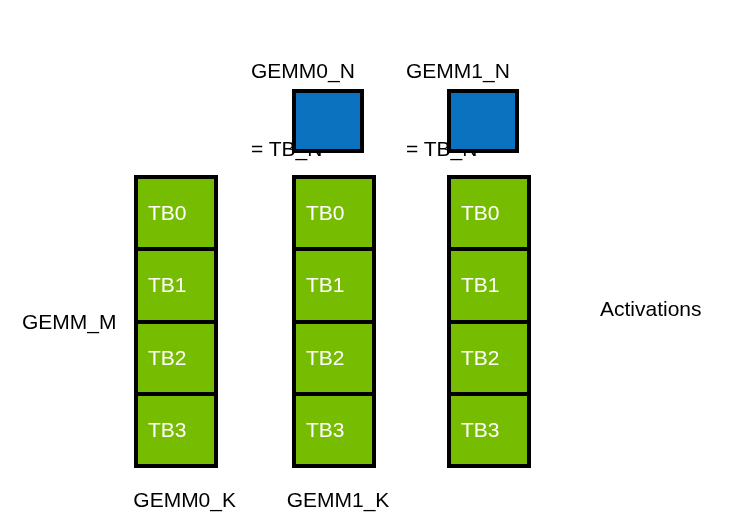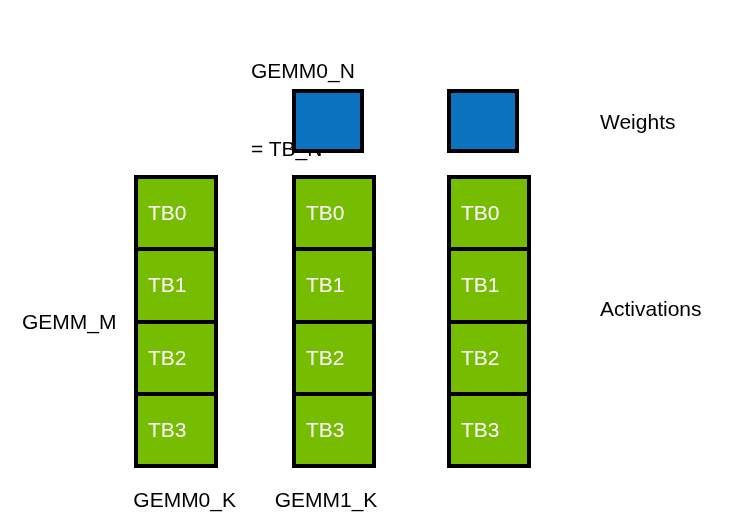--- a/index.html
+++ b/index.html
@@ -85,20 +85,24 @@
 </style>
 </head>
 <body>
 
 <div id="canvas" style="background: rgb(255, 255, 255);">
 
   <div class="top-label" id="topLabel0" style="left: 251px;">
     <span class="l1">GEMM0_N</span>
     <span class="l2">= TB_N</span>
   </div>
+  <div class="top-label" id="topLabel1" style="left: 406px;">
+    <span class="l1">GEMM1_N</span>
+    <span class="l2">= TB_N</span>
+  </div>
 
   <div class="weight-box" id="weightBox0" style="left: 292px; top: 89px; background: rgb(11, 114, 191); border-color: rgb(0, 0, 0);"></div>
   <div class="weight-box" id="weightBox1" style="left: 447px; top: 89px; background: rgb(11, 114, 191); border-color: rgb(0, 0, 0);"></div>
 
   <div class="act-col" id="actCol0" style="left: 134px;">
     <div class="act-cell" style="background: rgb(118, 188, 1); color: rgb(255, 255, 255); border-color: rgb(0, 0, 0);">TB0</div>
     <div class="act-cell" style="background: rgb(118, 188, 1); color: rgb(255, 255, 255); border-color: rgb(0, 0, 0);">TB1</div>
     <div class="act-cell" style="background: rgb(118, 188, 1); color: rgb(255, 255, 255); border-color: rgb(0, 0, 0);">TB2</div>
     <div class="act-cell" style="background: rgb(118, 188, 1); color: rgb(255, 255, 255); border-color: rgb(0, 0, 0);">TB3</div>
   </div>
@@ -112,19 +116,18 @@
 
   <div class="act-col" id="actCol2" style="left: 447px;">
     <div class="act-cell" style="background: rgb(118, 188, 1); color: rgb(255, 255, 255); border-color: rgb(0, 0, 0);">TB0</div>
     <div class="act-cell" style="background: rgb(118, 188, 1); color: rgb(255, 255, 255); border-color: rgb(0, 0, 0);">TB1</div>
     <div class="act-cell" style="background: rgb(118, 188, 1); color: rgb(255, 255, 255); border-color: rgb(0, 0, 0);">TB2</div>
     <div class="act-cell" style="background: rgb(118, 188, 1); color: rgb(255, 255, 255); border-color: rgb(0, 0, 0);">TB3</div>
   </div>
 
   <div class="side-label" id="leftLabel" style="left: 22px; top: 310px;">GEMM_M</div>
 
-  <div class="side-label" id="rightLabel0" style="left: 600px; top: 110px;">Weights</div>
   <div class="side-label" id="rightLabel1" style="left: 600px; top: 297px;">Activations</div>
 
   <div class="bottom-label" id="botLabel0" style="left: 104px; width: 132px; text-align: right;">GEMM0_K</div>
-  <div class="bottom-label" id="botLabel1" style="left: 260px; width: 132px;">GEMM1_K</div>
+  <div class="bottom-label" id="botLabel1" style="left: 272px; width: 132px;">GEMM1_K</div>
 
 </div>
 
 </body></html>

